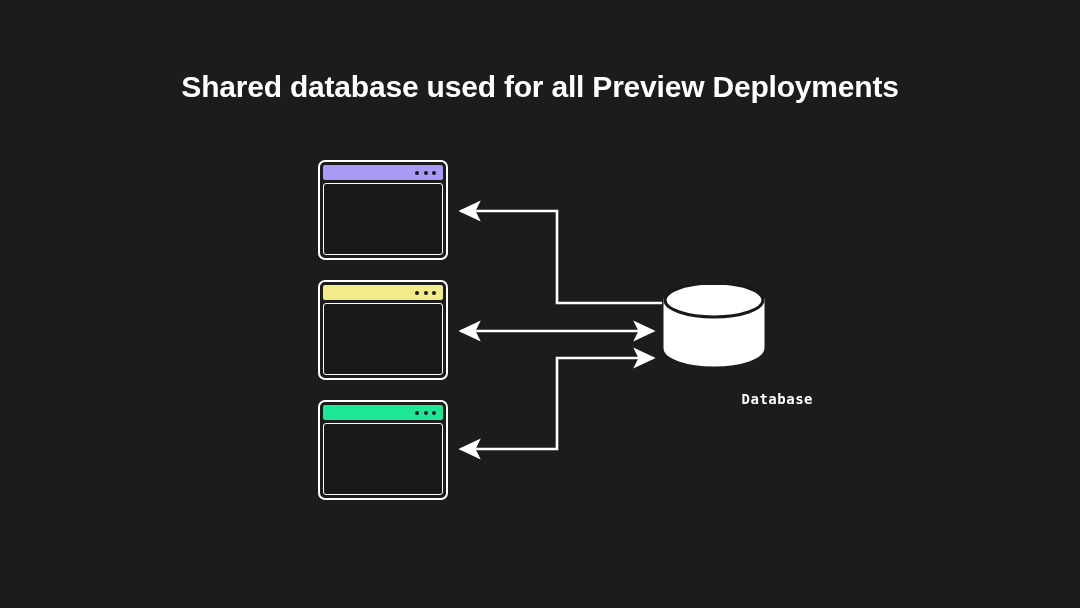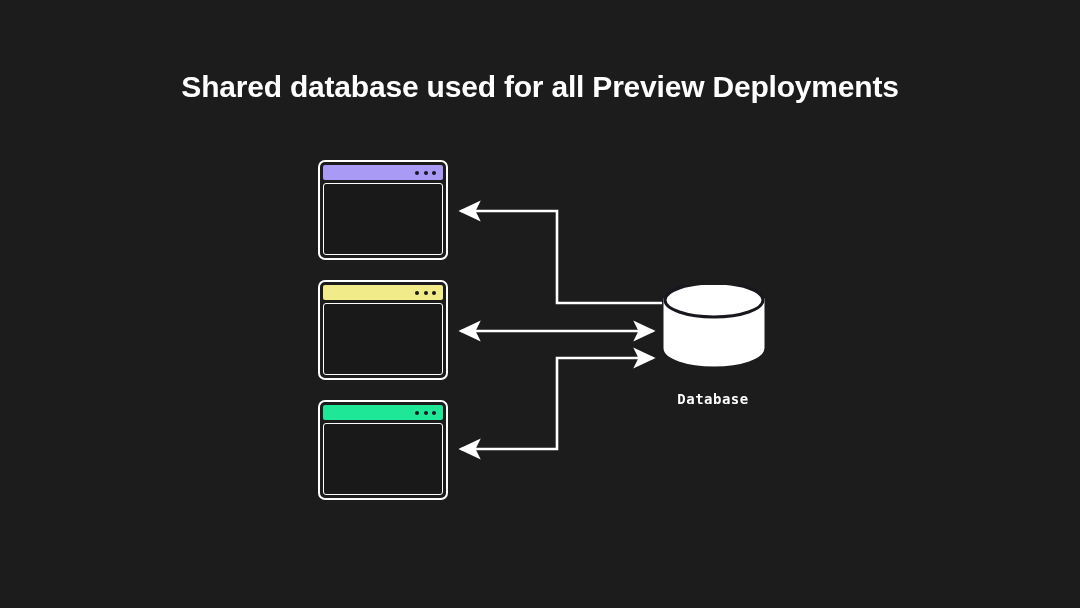--- a/index.html
+++ b/index.html
@@ -78,21 +78,21 @@
     top: 285px;
   }
   .mono-label {
     position: absolute;
     color: #ffffff;
     font-family: "DejaVu Sans Mono", monospace;
     font-size: 14px;
     font-weight: bold;
     letter-spacing: 0.5px;
     white-space: nowrap;
-    text-align: center;
+    text-align: right;
   }
   #label-previews {
     left: 283px;
     top: 521px;
     width: 200px;
   }
   #label-database {
     left: 613px;
     top: 391px;
     width: 200px;

